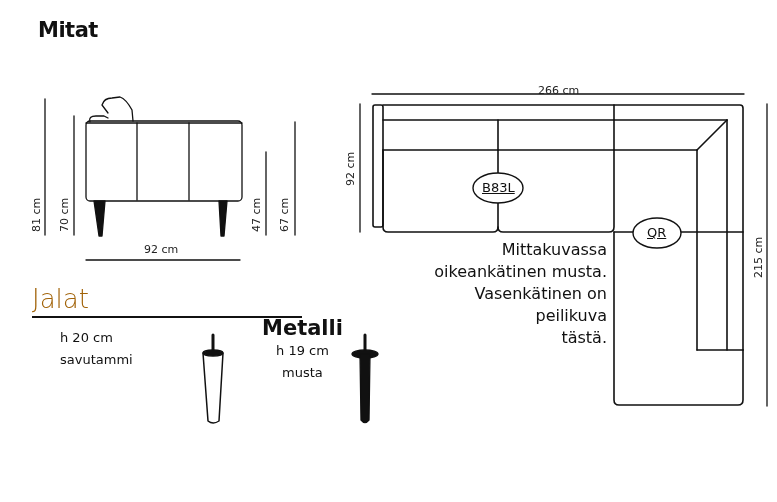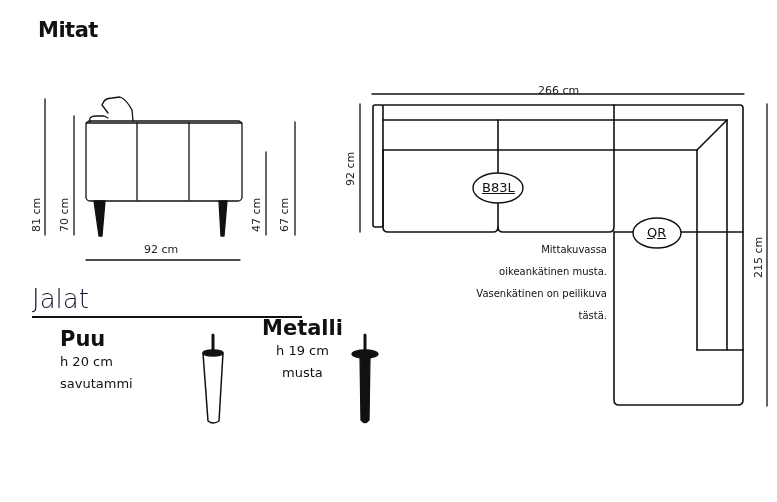--- a/index.html
+++ b/index.html
@@ -1,25 +1,25 @@
 <!DOCTYPE html>
 <html><head>
 <meta charset="utf-8">
 <style>
   html, body { margin:0; padding:0; background:#ffffff; }
   body { width:777px; height:502px; position:relative; overflow:hidden; font-family:"DejaVu Sans", sans-serif; color:#111; }
   .abs { position:absolute; }
   .title { left:38px; top:18px; font-size:21px; font-weight:bold; letter-spacing:-0.5px; }
   .dim { font-size:11px; color:#222; white-space:nowrap; }
   .vert { transform:rotate(-90deg); transform-origin:left top; }
-  .section { left:32px; top:284px; font-size:26px; font-weight:300; color:#0f172a; }
+  .section { left:32px; top:284px; font-size:26px; font-weight:300; color:#a16207; }
   .rule { left:32px; top:316px; width:270px; height:2px; background:#111; }
   .legname { font-size:21px; font-weight:bold; }
   .legtxt { font-size:13px; line-height:22px; }
-  .note { left:400px; top:239px; width:207px; text-align:right; font-size:10px; line-height:22px; }
+  .note { left:400px; top:239px; width:207px; text-align:right; font-size:16px; line-height:22px; }
   svg { position:absolute; left:0; top:0; }
   .badge { font-size:13px;text-decoration:underline; }
 </style>
 </head>
 <body>
 
 <div class="abs title">Mitat</div>
 
 <svg width="777" height="502">
   <g stroke="#111" fill="none" stroke-width="1.3" stroke-linejoin="round" stroke-linecap="round">
@@ -105,21 +105,20 @@
   <div>Mittakuvassa</div>
   <div>oikeankätinen musta.</div>
   <div>Vasenkätinen on peilikuva</div>
   <div>tästä.</div>
 </div>
 
 <div class="abs section">Jalat</div>
 <div class="abs rule"></div>
 
 <div class="abs" style="left:60px; top:327px;">
-  <div class="legname">Puu</div>
   <div class="legtxt">h 20 cm</div>
   <div class="legtxt">savutammi</div>
 </div>
 
 <div class="abs" style="left:262px; top:316px;text-align:center;">
   <div class="legname">Metalli</div>
   <div class="legtxt">h 19 cm</div>
   <div class="legtxt">musta</div>
 </div>
 

